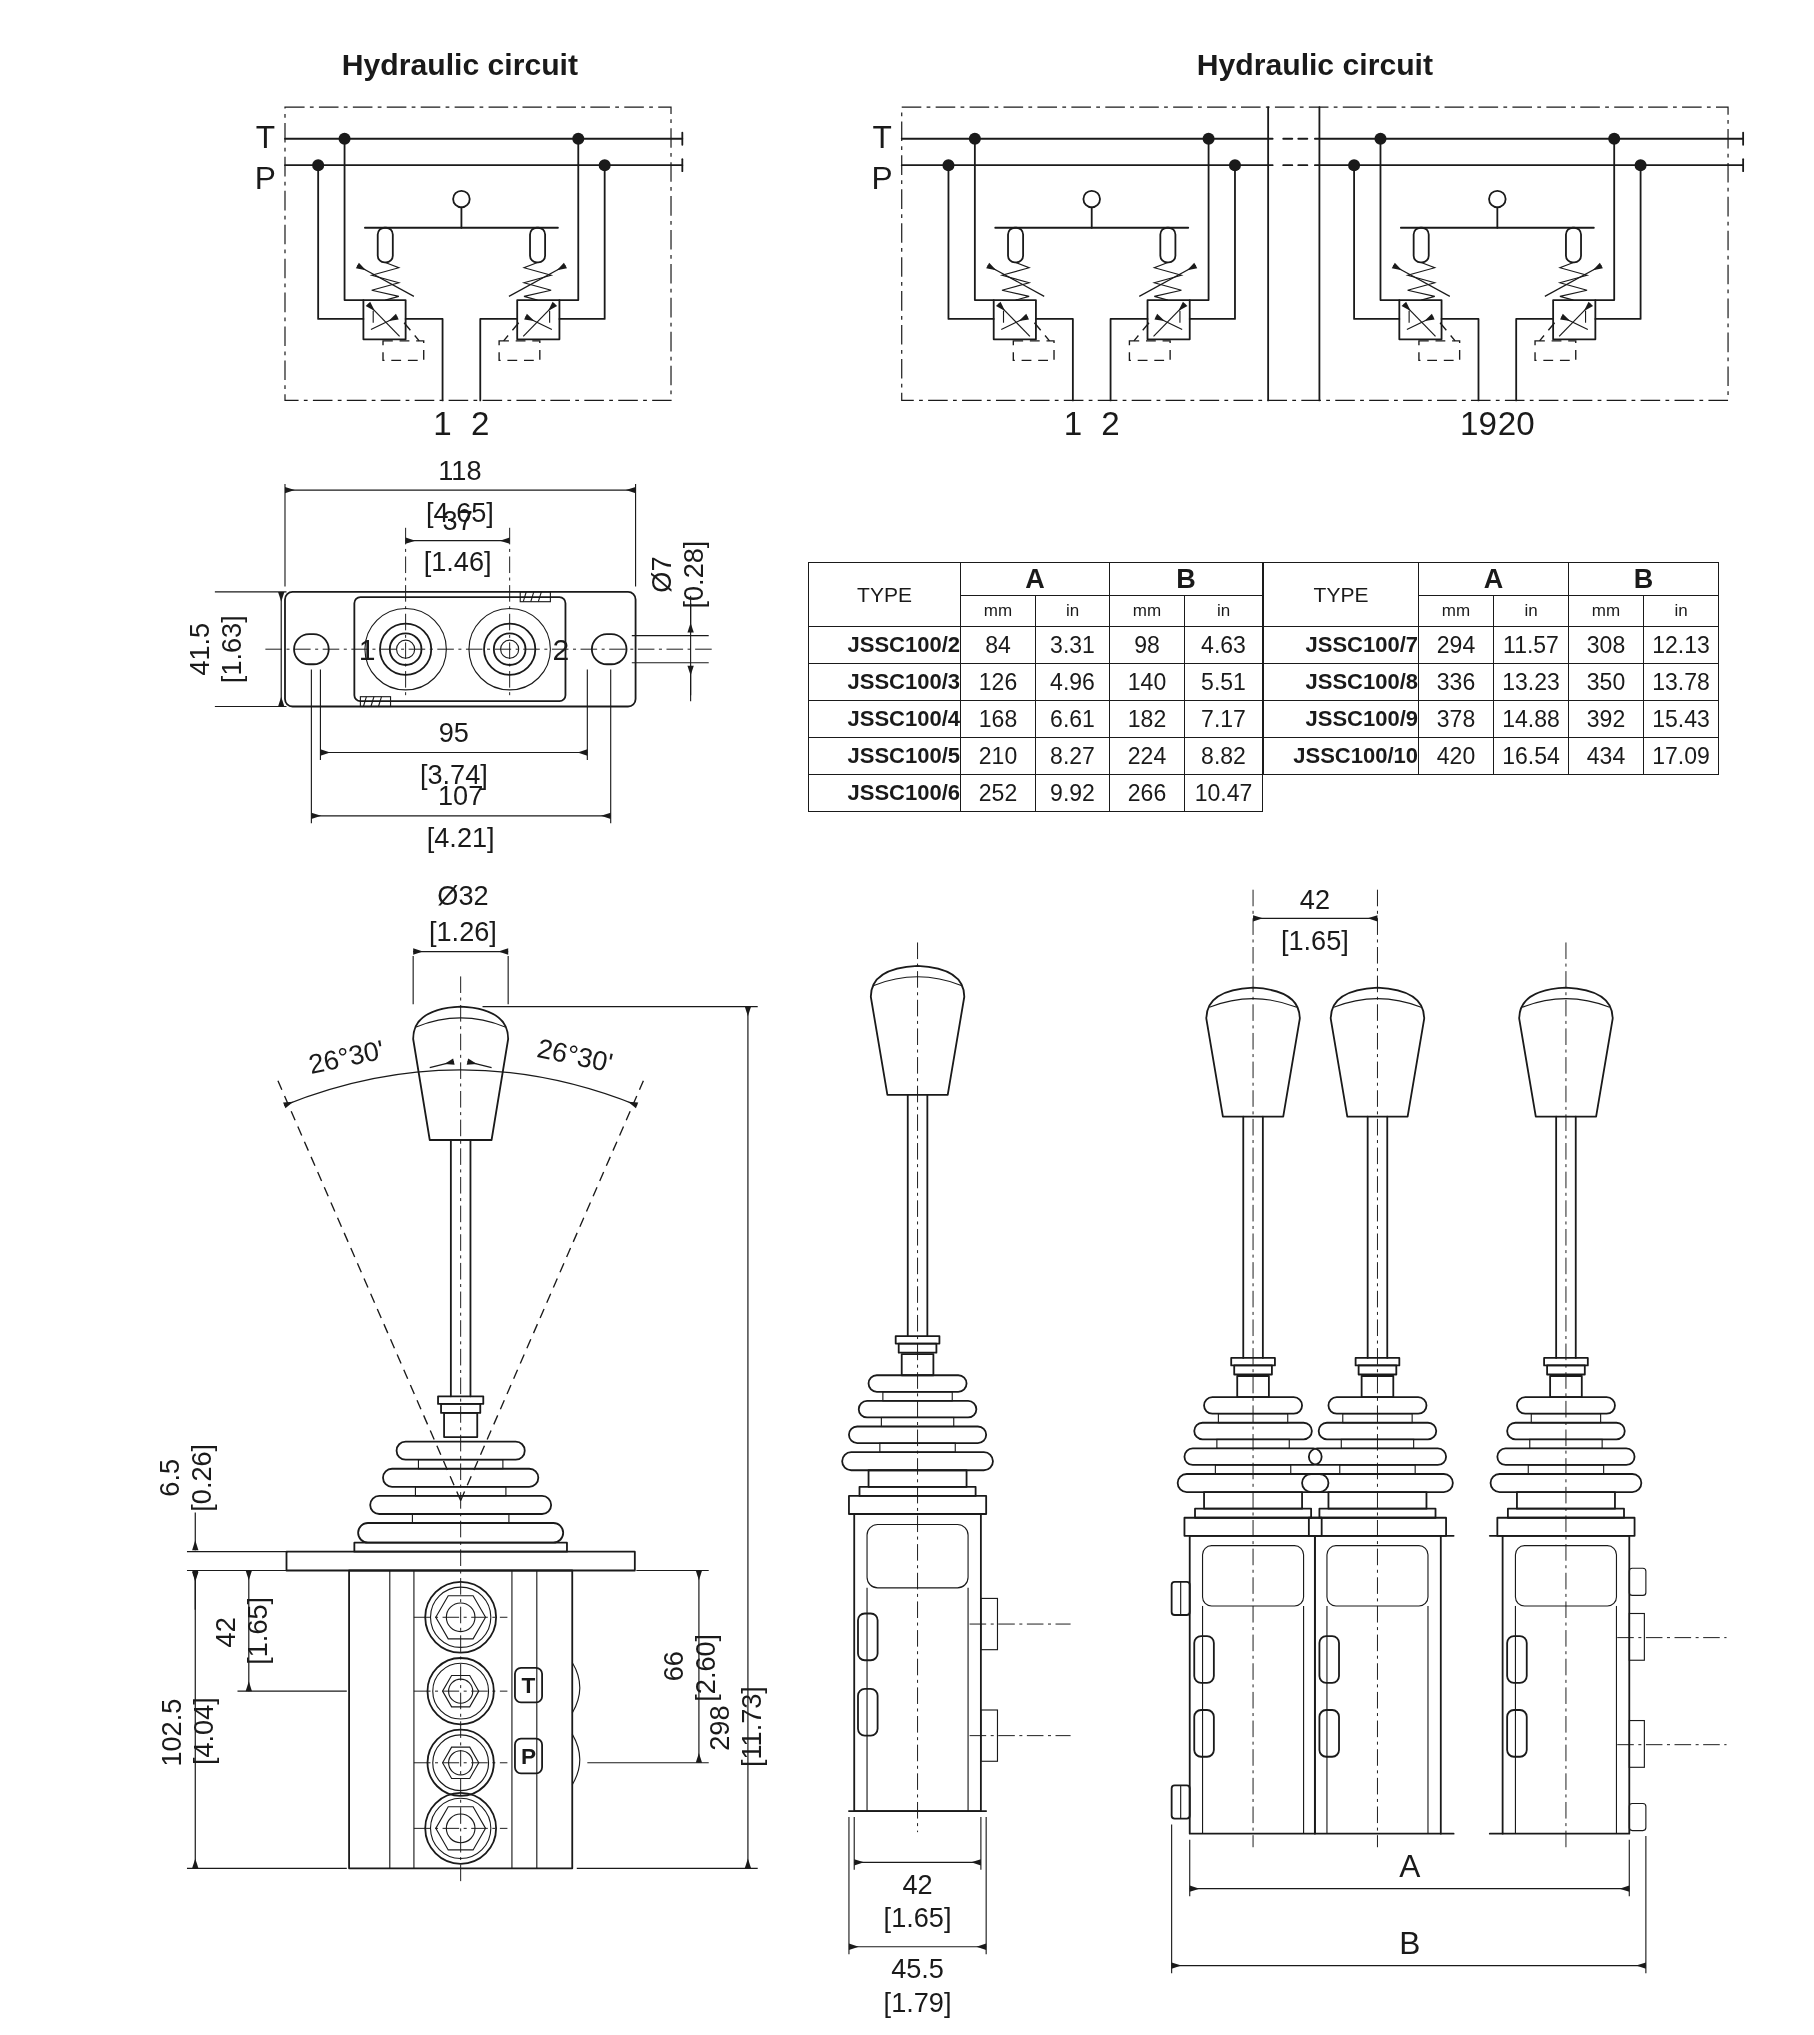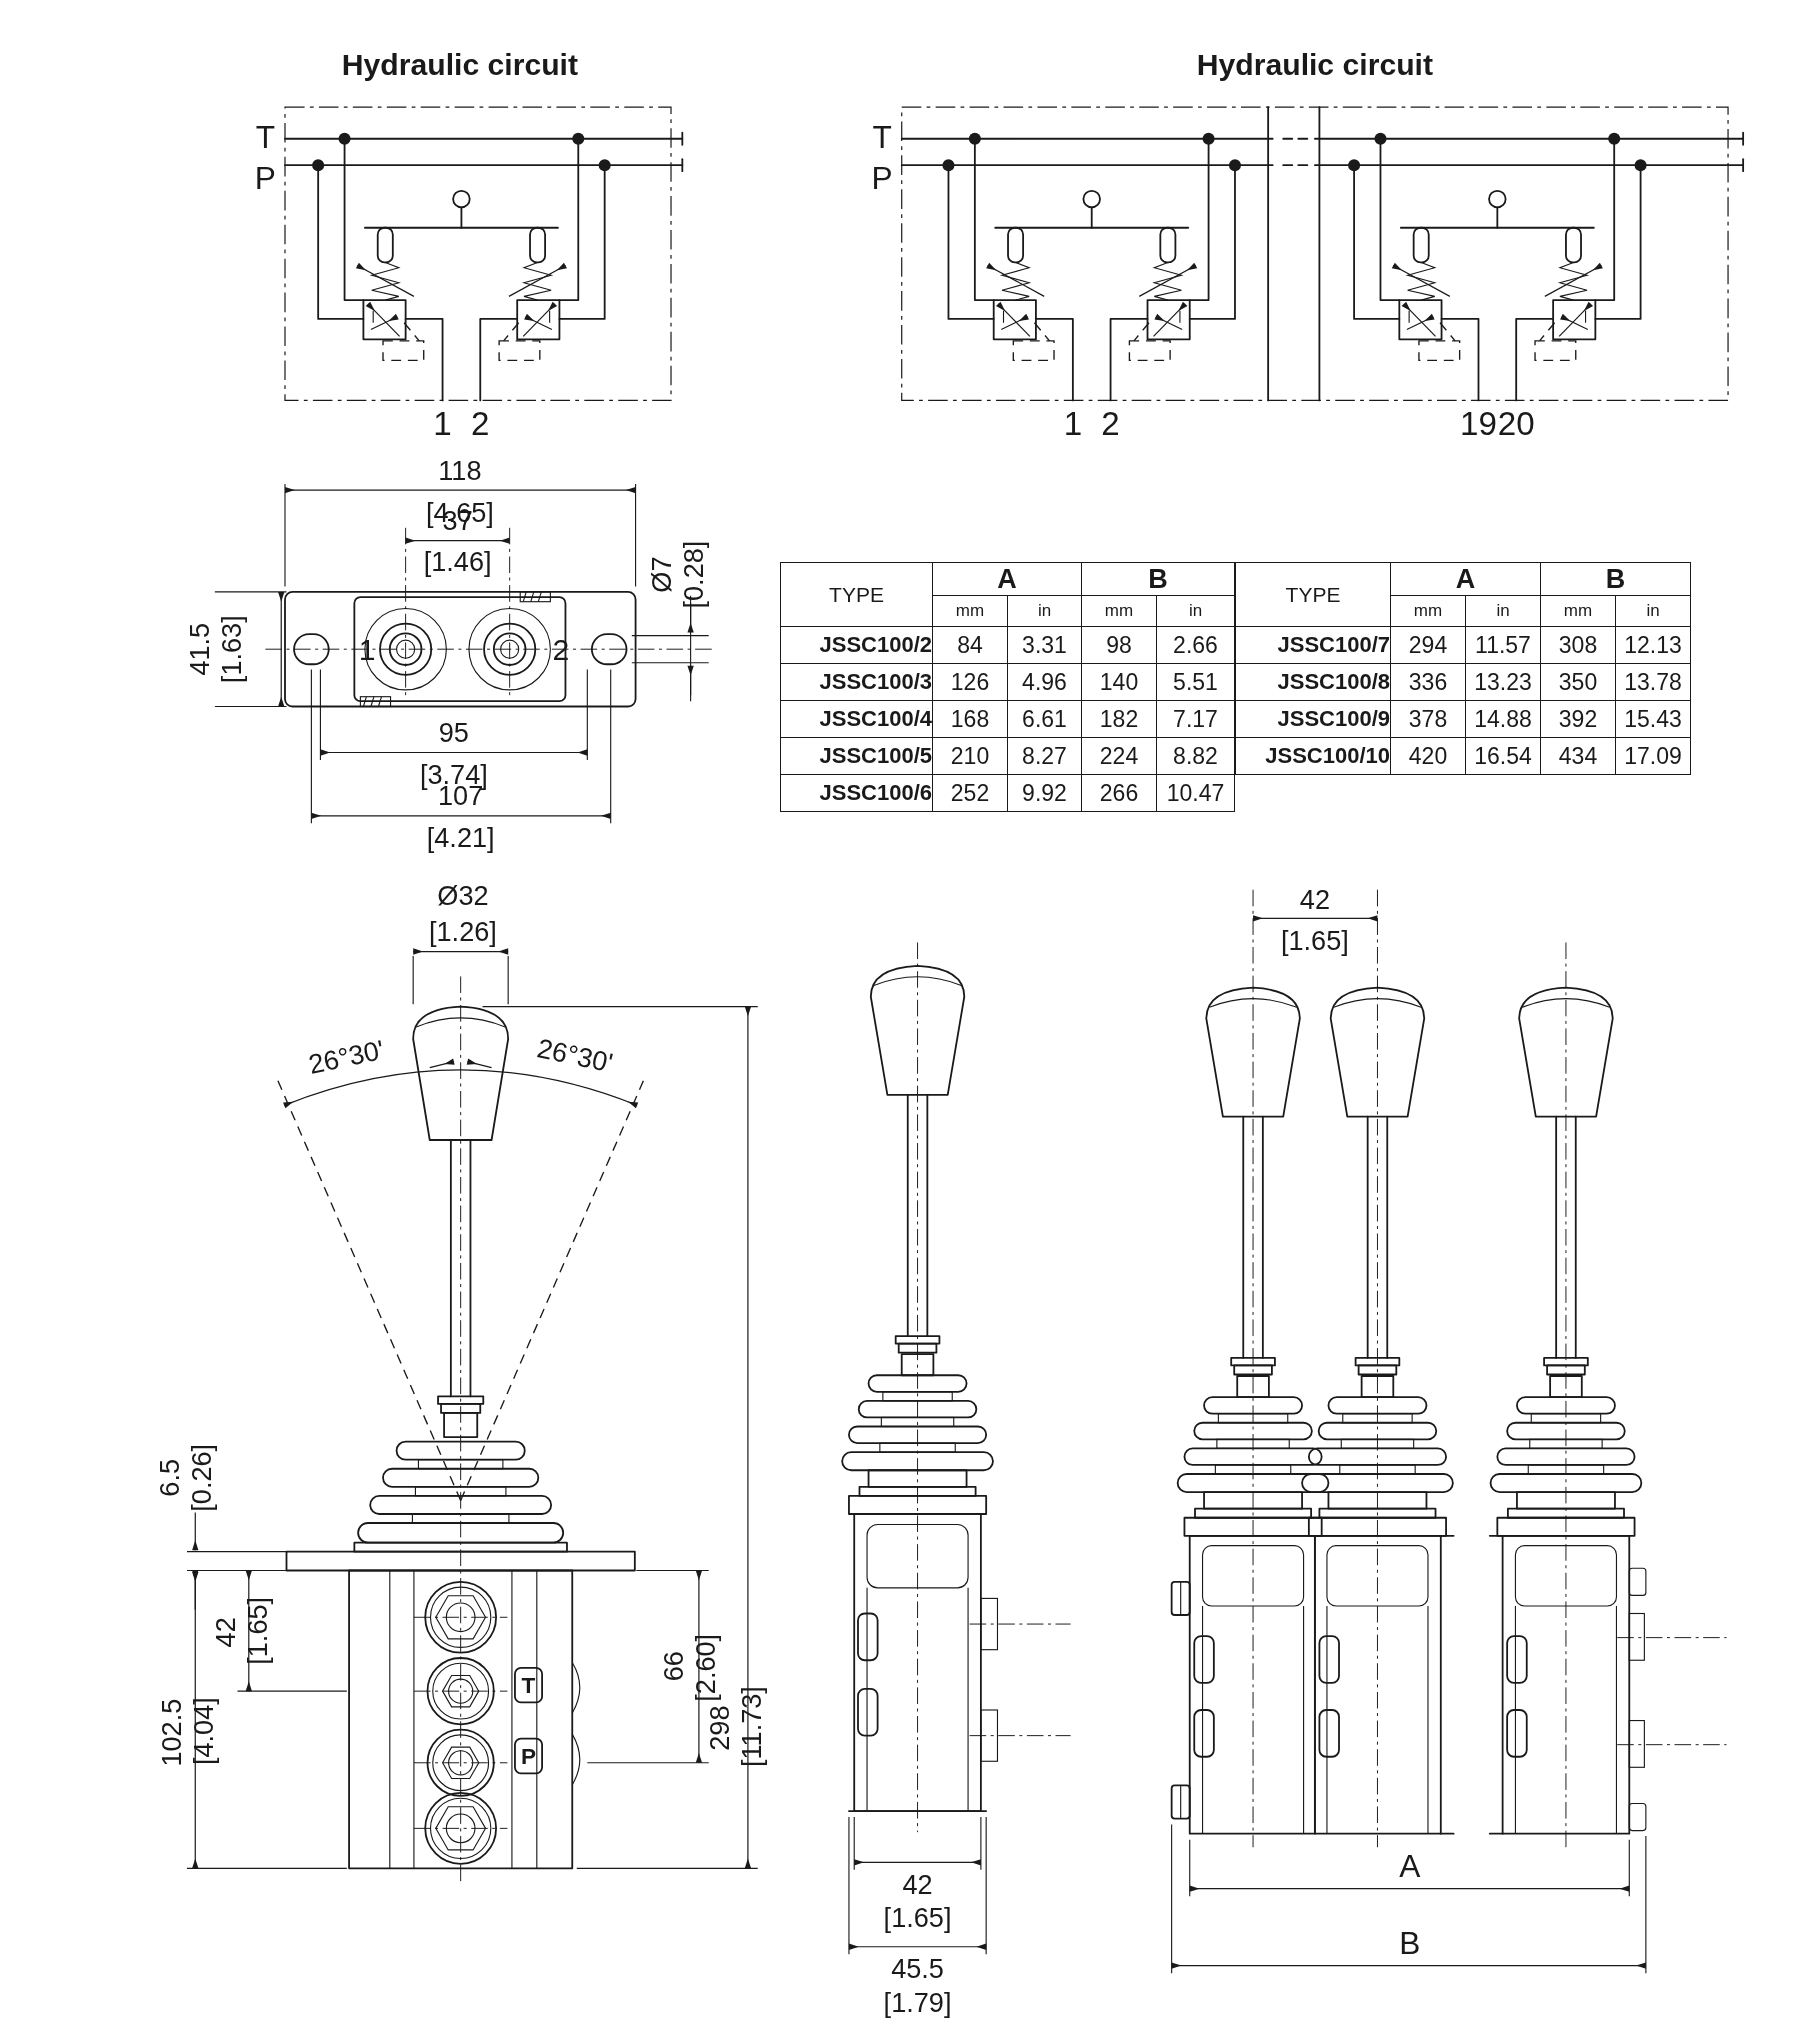--- a/index.html
+++ b/index.html
@@ -12,21 +12,21 @@
   .dim{stroke:#1a1a1a;fill:none;stroke-width:1.6;}
   .dd{stroke:#1a1a1a;fill:none;stroke-width:1.6;stroke-dasharray:26 7 5 7;}
   .ddt{stroke:#1a1a1a;fill:none;stroke-width:1.3;stroke-dasharray:22 6 4 6;}
   .dash{stroke:#1a1a1a;fill:none;stroke-width:1.8;stroke-dasharray:13 9;}
   .dot{fill:#1a1a1a;stroke:none;}
   text{fill:#1a1a1a;font-family:"Liberation Sans",sans-serif;} .t30{font-size:30px;} .t36{font-size:36px;} .t40{font-size:40px;}
   .t42{font-size:42px;} .t44{font-size:44px;}
   .bold{font-weight:bold;}
   .mid{text-anchor:middle;}
   
-  #dim-table{position:absolute;left:750px;top:562px;display:flex;padding-left:30px;}
+  #dim-table{position:absolute;left:778px;top:562px;display:flex;padding-left:30px;}
   #dim-table table{border-collapse:collapse;table-layout:fixed;background:#fff;}
   #dim-table td,#dim-table th{border:1.5px solid #1a1a1a;text-align:center;vertical-align:middle;
       font-weight:normal;color:#1a1a1a;padding:0;}
   #dim-table .h1{height:33px;font-size:21px;}
   #dim-table .hAB{font-size:27px;font-weight:bold;}
   #dim-table .h2 th{height:30px;font-size:17px;}
   #dim-table tbody td{height:36px;font-size:23px;}
   #dim-table td.typ{font-weight:bold;font-size:22px;text-align:right;padding-left:9px;}
 </style>
 </head>
@@ -432,21 +432,21 @@
         <th>mm</th>
         <th>in</th>
       </tr>
     </thead>
     <tbody>
       <tr>
         <td class="typ">JSSC100/2</td>
         <td>84</td>
         <td>3.31</td>
         <td>98</td>
-        <td>2.66</td>
+        <td>4.63</td>
       </tr>
       <tr>
         <td class="typ">JSSC100/3</td>
         <td>126</td>
         <td>4.96</td>
         <td>140</td>
         <td>5.51</td>
       </tr>
       <tr>
         <td class="typ">JSSC100/4</td>

